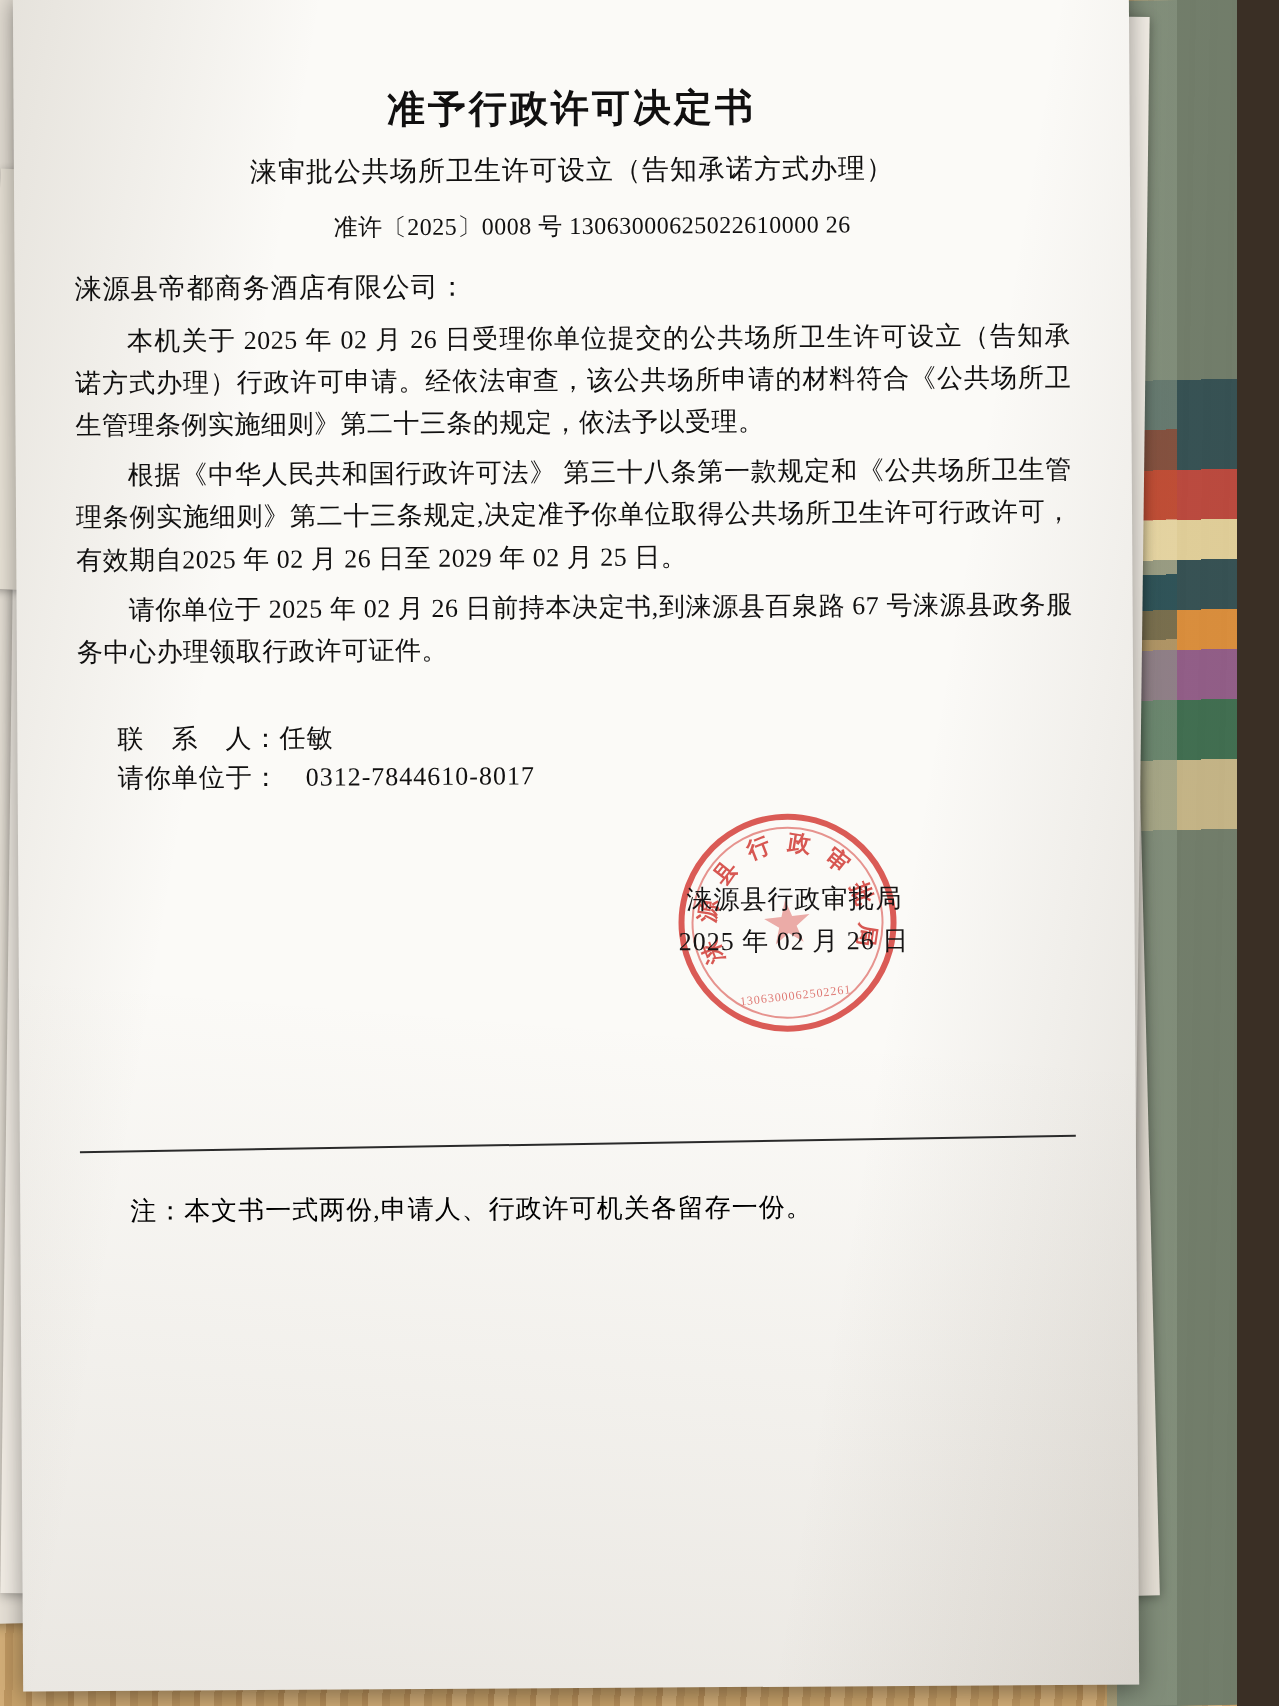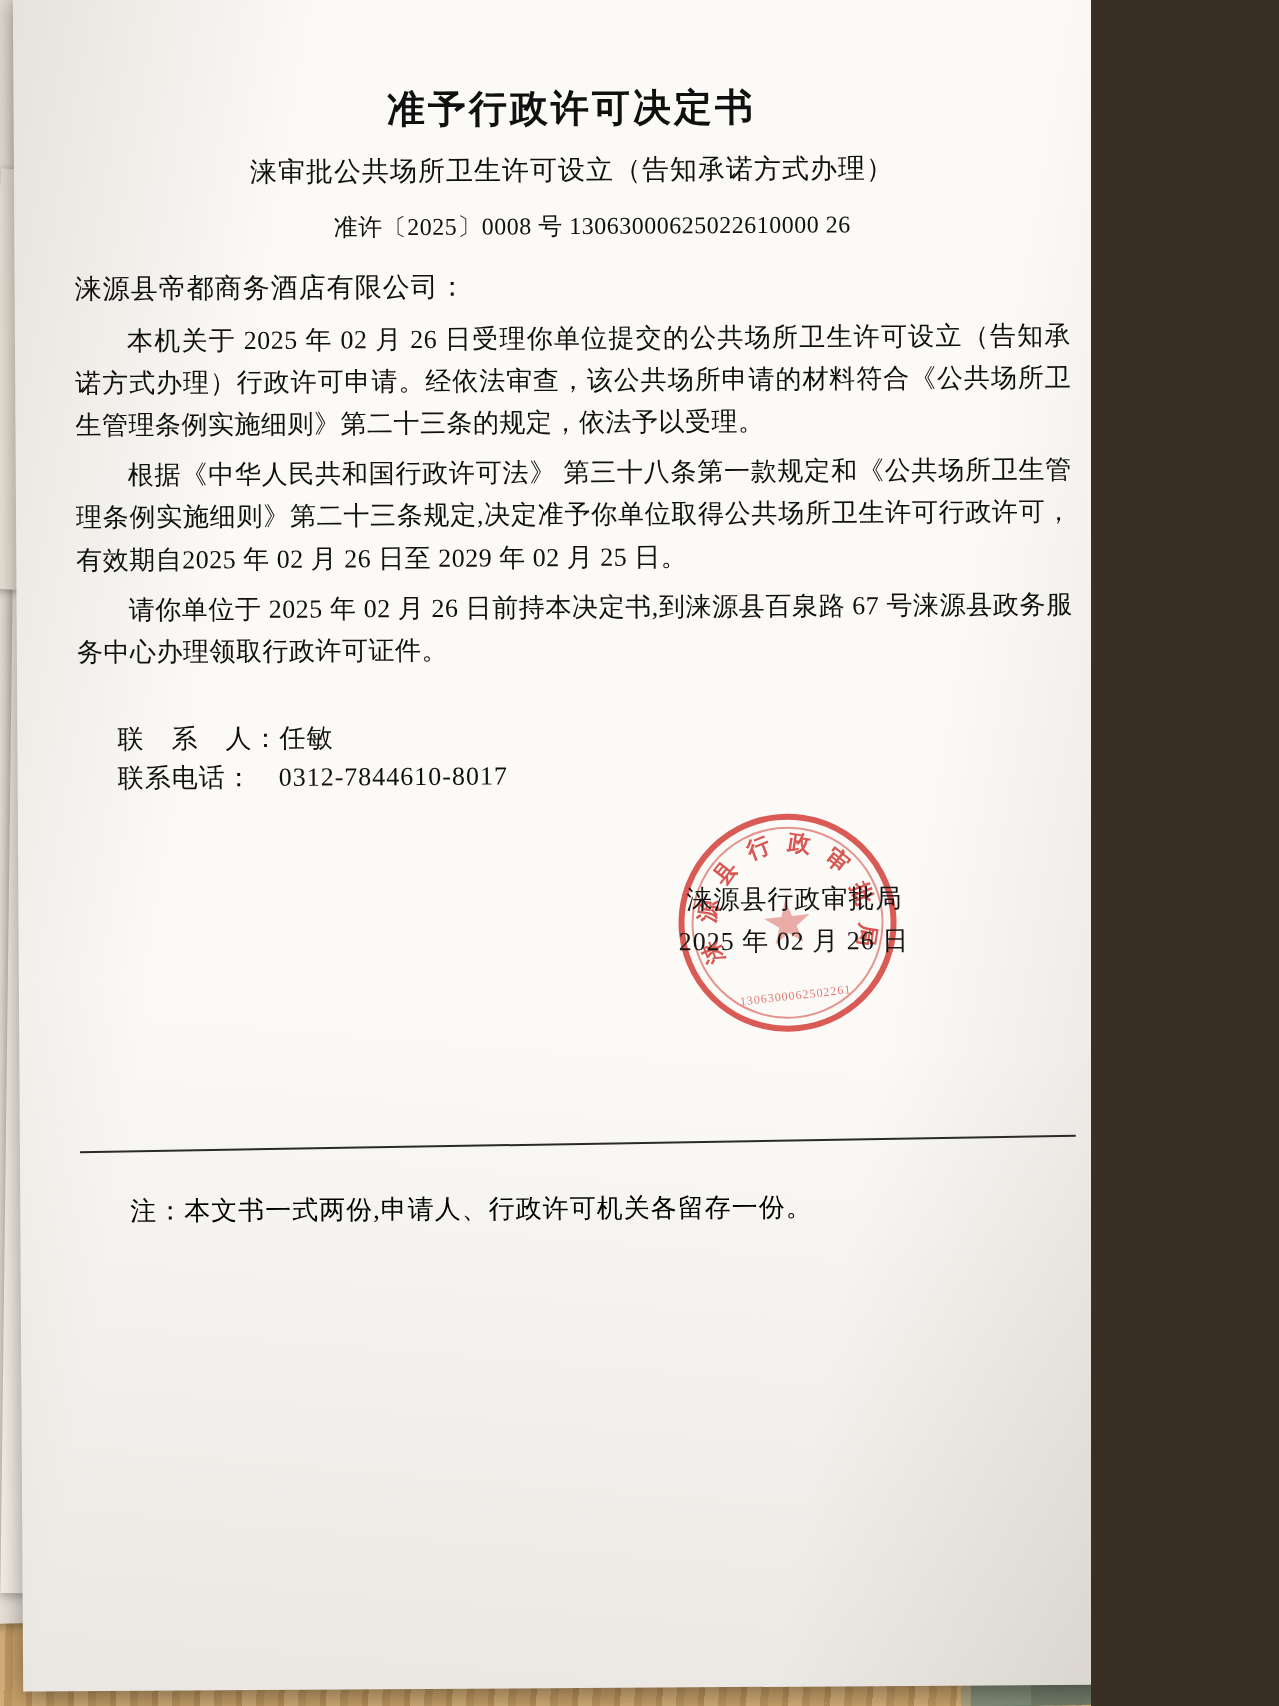--- a/index.html
+++ b/index.html
@@ -10,21 +10,21 @@
   body {
     width: 1279px;
     height: 1706px;
     overflow: hidden;
     font-family: "Liberation Serif", "DejaVu Serif", serif;
   }
 
   
   #scene {
     position: relative;
-    width: 1091px;
+    width: 1237px;
     height: 1706px;
     background:
       repeating-linear-gradient(91deg,
         #c8a26a 0px, #c8a26a 14px,
         #b9905a 14px, #b9905a 20px,
         #d3ae78 20px, #d3ae78 34px,
         #bd9660 34px, #bd9660 42px);
     overflow: hidden;
   }
   
@@ -284,21 +284,21 @@
       <div class="doc-number">准许〔2025〕0008 号 13063000625022610000 26</div>
 
       <div class="addressee">涞源县帝都商务酒店有限公司：</div>
 
       <p class="para">本机关于 2025 年 02 月 26 日受理你单位提交的公共场所卫生许可设立（告知承诺方式办理）行政许可申请。经依法审查，该公共场所申请的材料符合《公共场所卫生管理条例实施细则》第二十三条的规定，依法予以受理。</p>
       <p class="para">根据《中华人民共和国行政许可法》 第三十八条第一款规定和《公共场所卫生管理条例实施细则》第二十三条规定,决定准予你单位取得公共场所卫生许可行政许可，有效期自2025 年 02 月 26 日至 2029 年 02 月 25 日。</p>
       <p class="para tight">请你单位于 2025 年 02 月 26 日前持本决定书,到涞源县百泉路 67 号涞源县政务服务中心办理领取行政许可证件。</p>
 
       <div class="contact-block">
         <div class="contact-line"><span>联　系　人：</span><span>任敏</span></div>
-        <div class="contact-line"><span>联系电话：</span><span style="padding-left:26px">0312-7844610-8017</span></div>
+        <div class="contact-line"><span>请你单位于：</span><span style="padding-left:26px">0312-7844610-8017</span></div>
       </div>
 
       <div class="seal-area">
         <div class="seal">
           <div class="inner-ring"></div>
           <div class="arc-text" id="seal-arc">
               <span style="transform: translate(-77.2741px, 20.7055px) rotate(-105deg) translate(-50%, -50%);">涞</span>
               <span style="transform: translate(-77.2741px, -20.7055px) rotate(-75deg) translate(-50%, -50%);">源</span>
               <span style="transform: translate(-56.5685px, -56.5685px) rotate(-45deg) translate(-50%, -50%);">县</span>
               <span style="transform: translate(-20.7055px, -77.2741px) rotate(-15deg) translate(-50%, -50%);">行</span>

